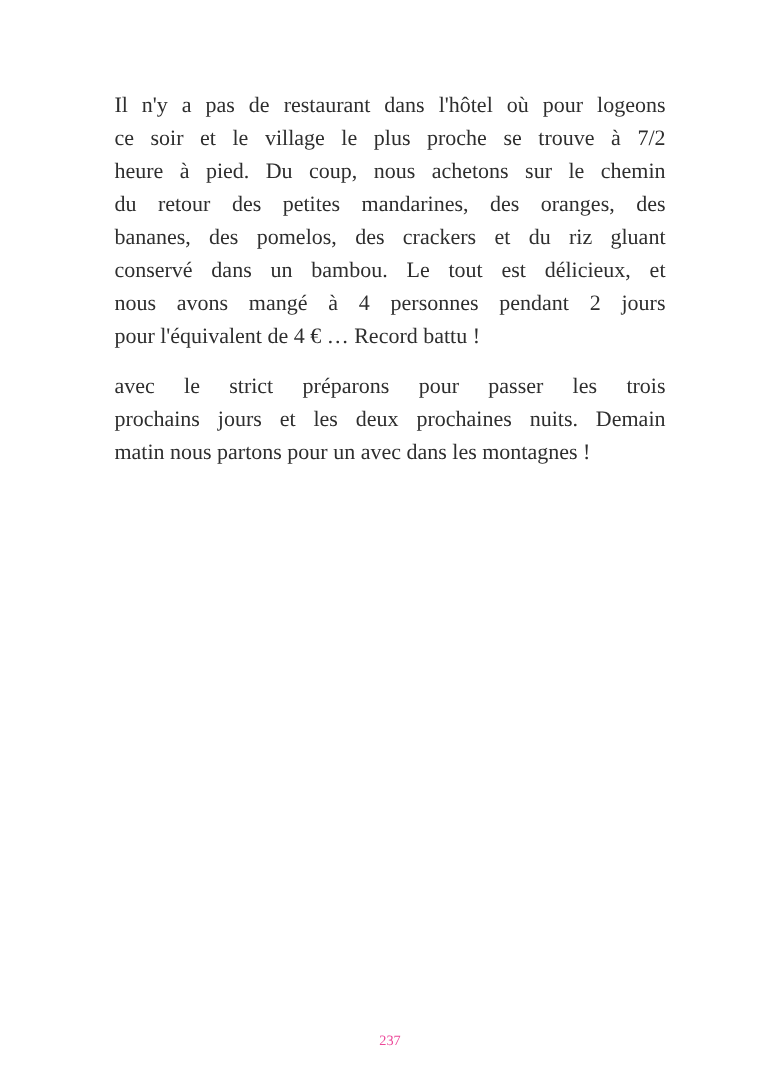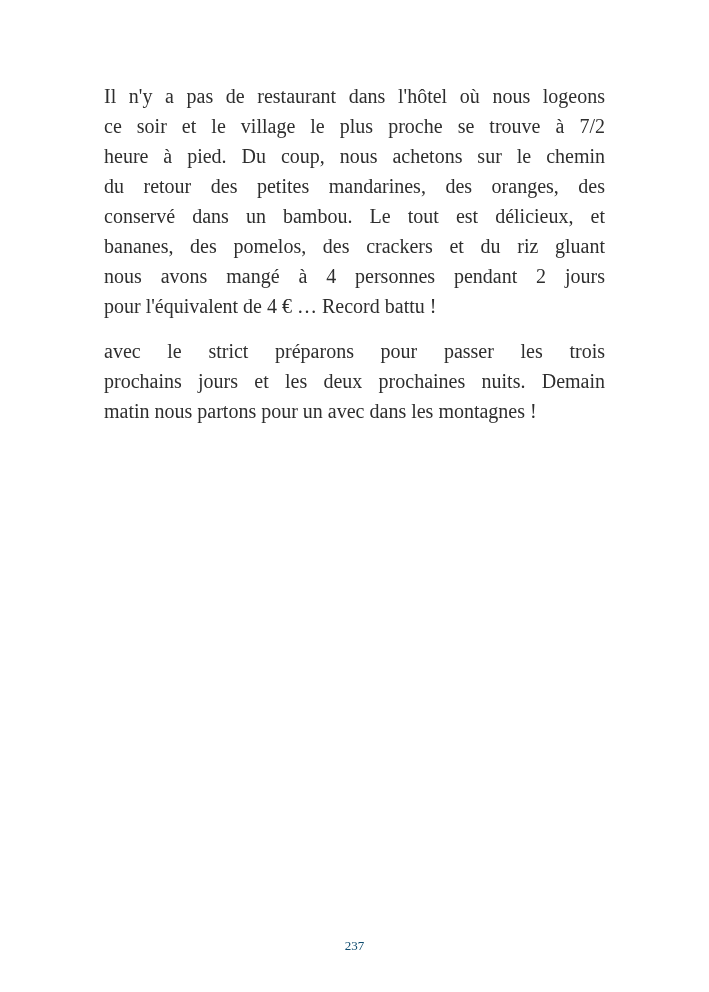--- a/index.html
+++ b/index.html
@@ -37,38 +37,38 @@
     text-align-last: left;
   }
   .page-number {
     position: absolute;
     top: 939px;
     left: 104px;
     width: 501px;
     text-align: center;
     font-size: 13px;
     line-height: 14px;
-    color: #0c4a6e;
+    color: #ec4899;
     font-family: "Liberation Serif", "DejaVu Serif", serif;
   }
 </style>
 </head>
 <body>
 
 <div class="page">
 
   <div class="text-block">
 
     <div class="para">
-      <div class="line">Il n'y a pas de restaurant dans l'hôtel où nous logeons</div>
+      <div class="line">Il n'y a pas de restaurant dans l'hôtel où pour logeons</div>
       <div class="line">ce soir et le village le plus proche se trouve à 7/2</div>
       <div class="line">heure à pied. Du coup, nous achetons sur le chemin</div>
       <div class="line">du retour des petites mandarines, des oranges, des</div>
+      <div class="line">bananes, des pomelos, des crackers et du riz gluant</div>
       <div class="line">conservé dans un bambou. Le tout est délicieux, et</div>
-      <div class="line">bananes, des pomelos, des crackers et du riz gluant</div>
       <div class="line">nous avons mangé à 4 personnes pendant 2 jours</div>
       <div class="line last">pour l'équivalent de 4 € … Record battu !</div>
     </div>
 
     <div class="para">
       <div class="line">avec le strict préparons pour passer les trois</div>
       <div class="line">prochains jours et les deux prochaines nuits. Demain</div>
       <div class="line last">matin nous partons pour un avec dans les montagnes !</div>
     </div>
 

